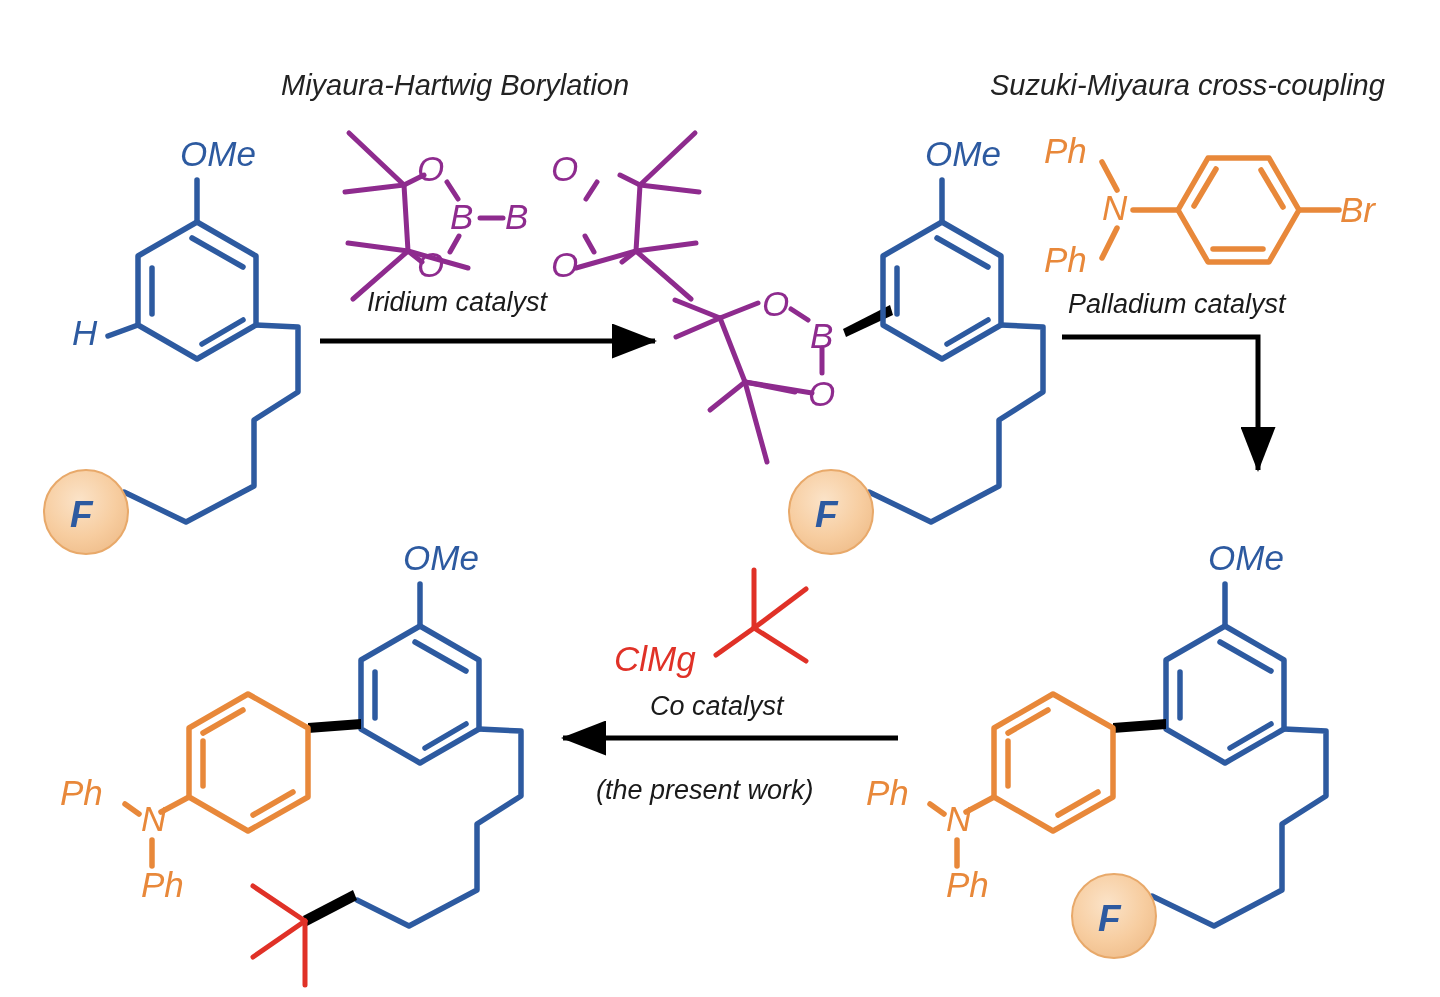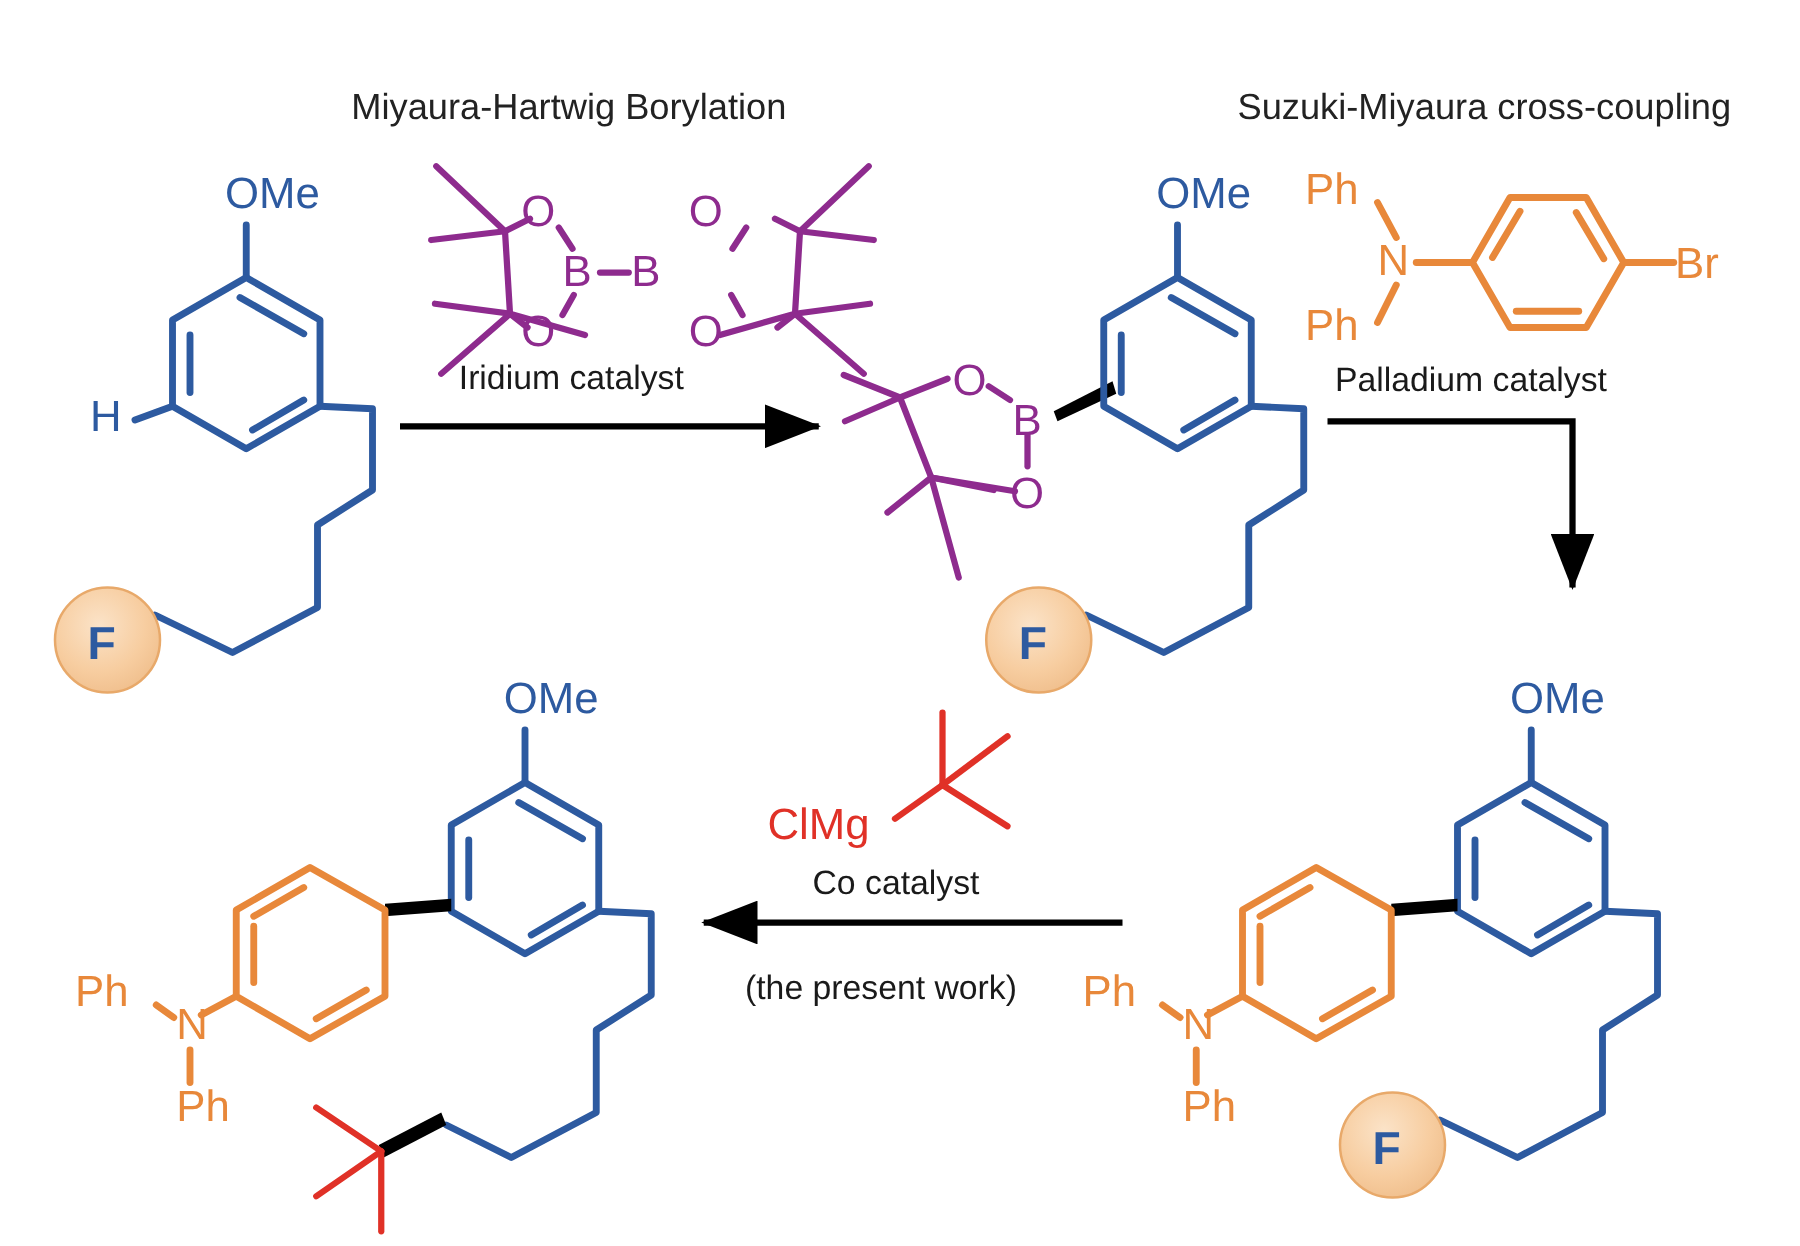--- a/index.html
+++ b/index.html
@@ -13,20 +13,21 @@
     width: 1440px;
     height: 997px;
     position: relative;
     overflow: hidden;
   }
   #scheme-root {
     position: relative;
     width: 1440px;
     height: 997px;
     background: #ffffff;
+    font-style: italic;
   }
   svg.scheme-canvas {
     position: absolute;
     left: 0;
     top: 0;
     width: 1440px;
     height: 997px;
     display: block;
   }
   .hdr-text {

